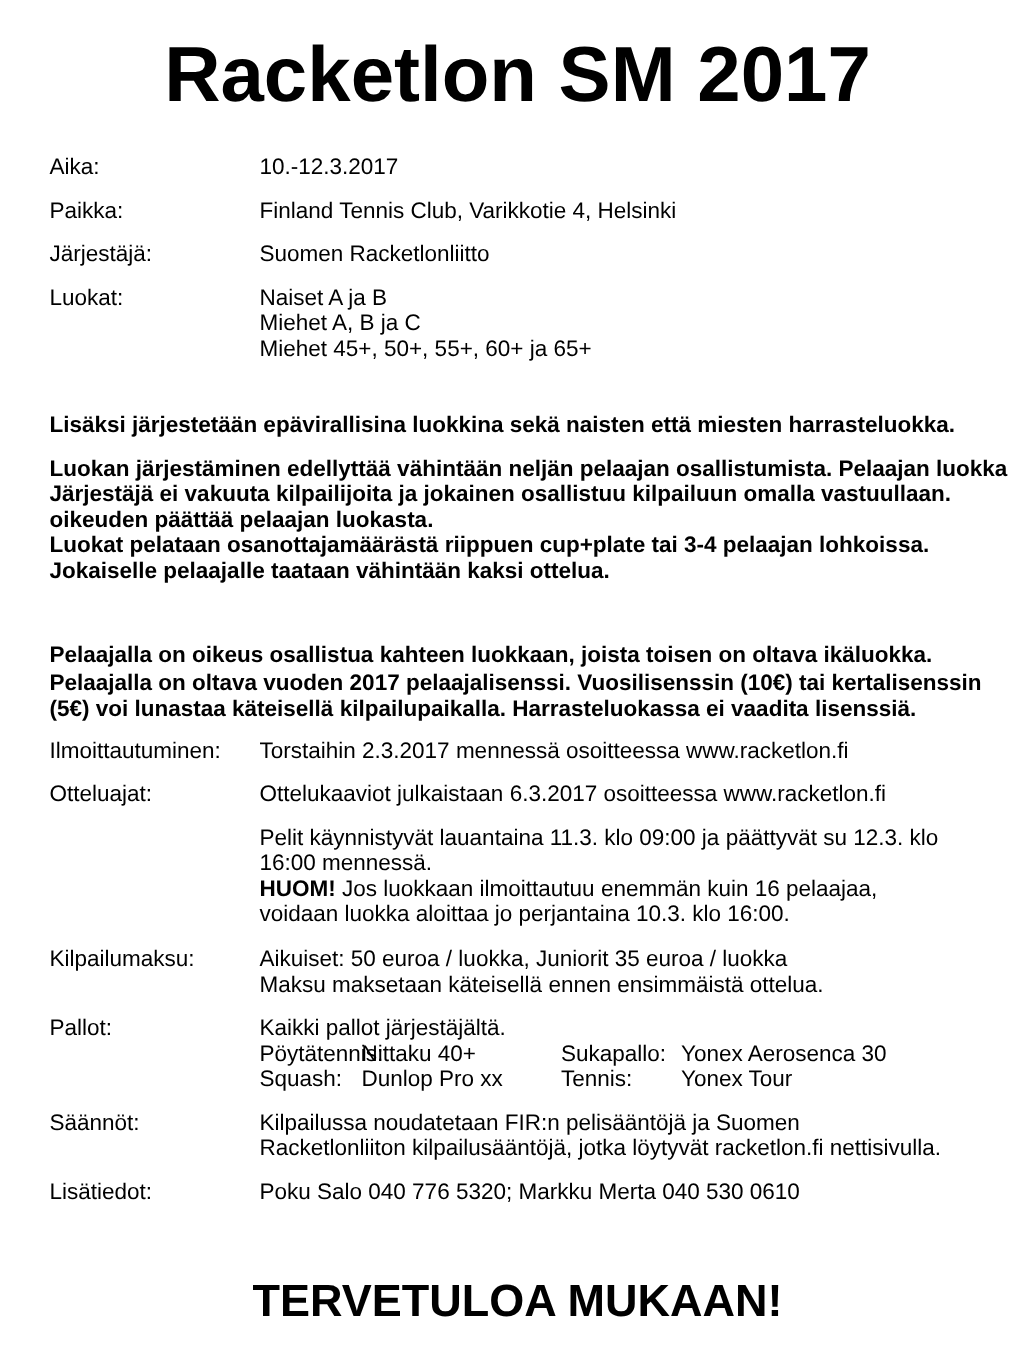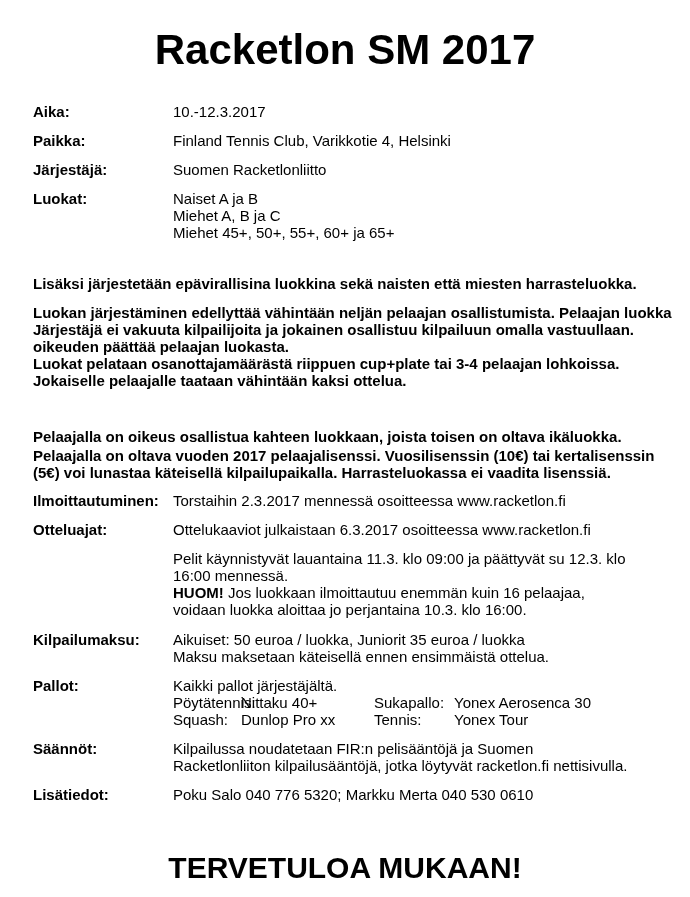--- a/index.html
+++ b/index.html
@@ -2,25 +2,25 @@
 <html><head>
 <meta charset="utf-8">
 <style>
   html, body { margin: 0; padding: 0; background: #ffffff; }
   body {
     width: 690px; height: 897px; position: relative; overflow: hidden;
     font-family: "Liberation Sans", sans-serif; color: #000;
   }
   .title {
     position: absolute; left: 0; width: 690px; top: 18px;
-    text-align: center; font-weight: bold; font-size: 42px; letter-spacing: 0px;
+    text-align: center; font-weight: bold; font-size: 52px; letter-spacing: 0px;
     line-height: 64px;
   }
   .row { position: absolute; left: 33px; font-size: 15px; line-height: 17px; }
-  .label { position: absolute; left: 0; font-weight: bold; white-space: nowrap; }
+  .label { position: absolute; left: 0; font-weight: normal; white-space: nowrap; }
   .value { position: absolute; left: 140px; white-space: nowrap; }
   .para { position: absolute; left: 33px; font-size: 15px; line-height: 17px; white-space: nowrap; }
   .para div { height: 17px; font-weight: bold; }
   .vlines div { height: 17px; white-space: nowrap; }
   .ball-grid { display: grid; grid-template-columns: 68px 133px 80px auto; }
   .footer {
     position: absolute; left: 0; width: 690px; top: 850px;
     text-align: center; font-weight: bold; font-size: 30px; line-height: 36px;
   }
 </style>

